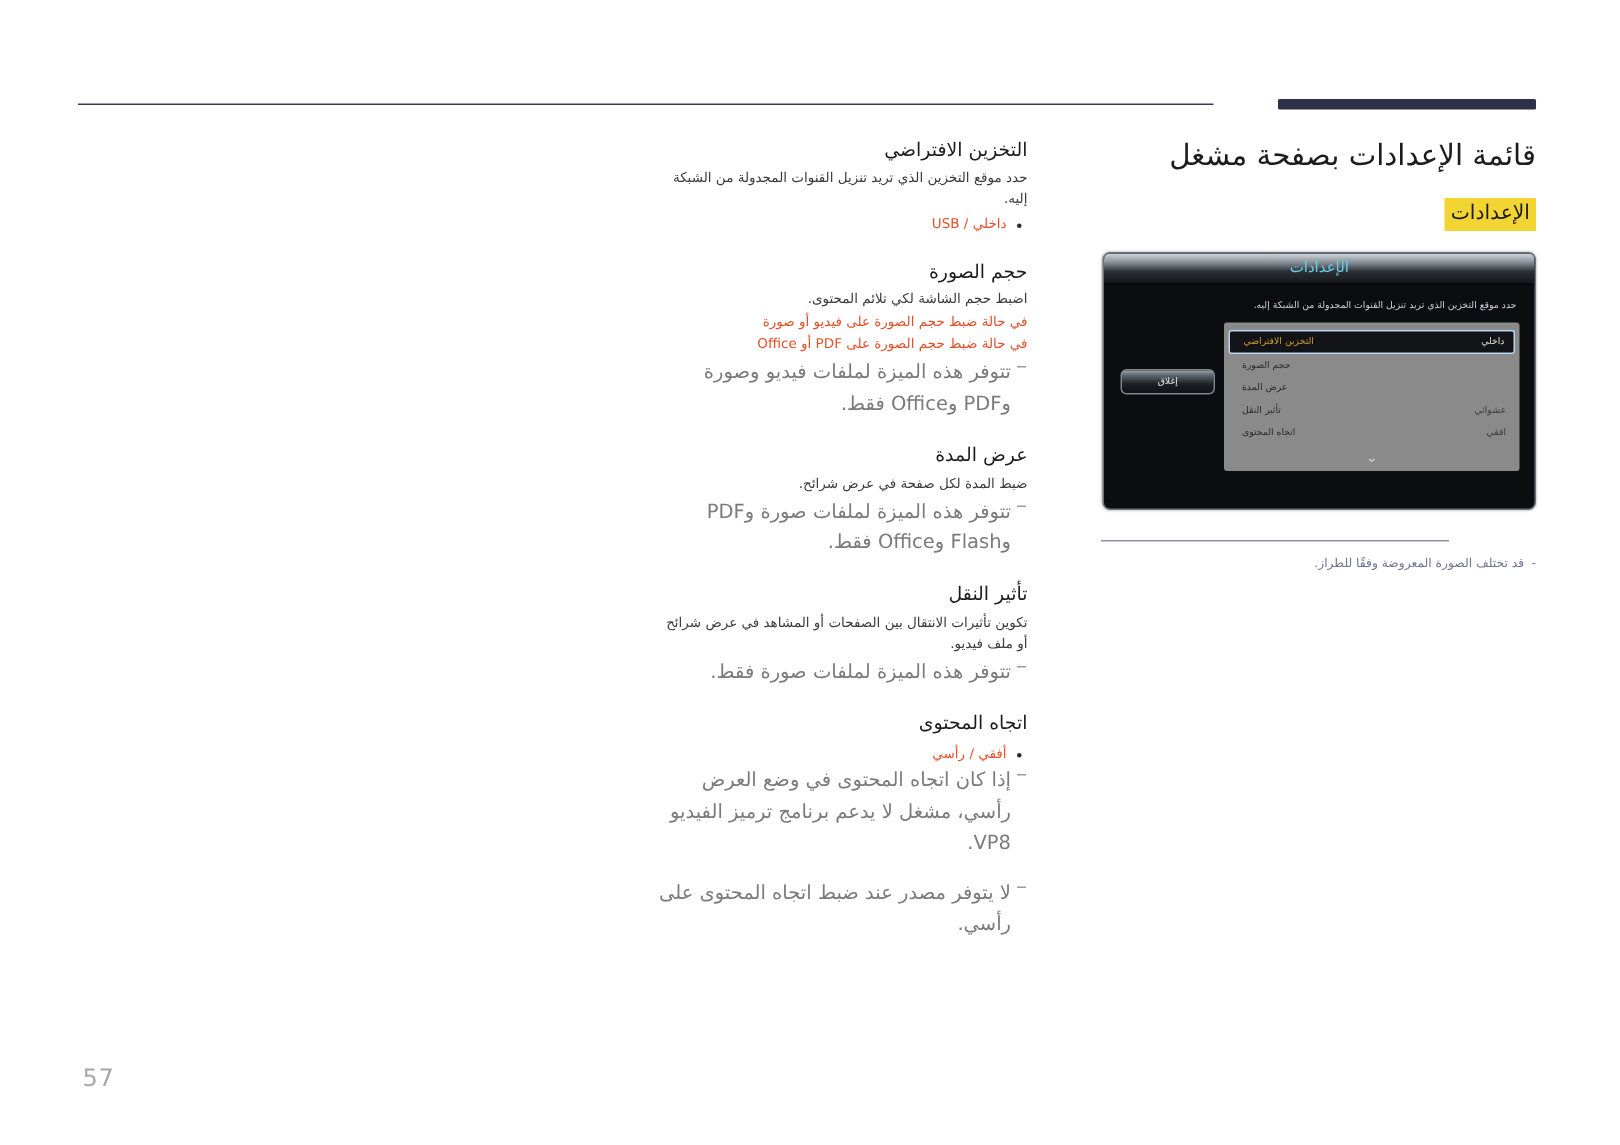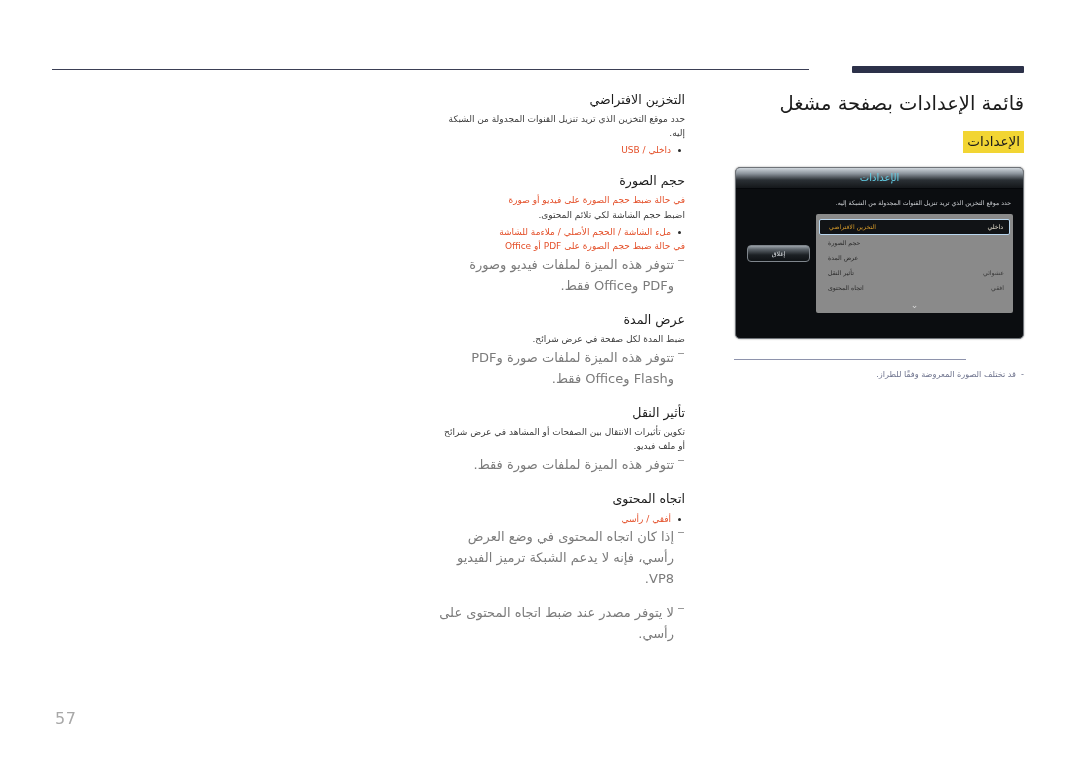--- a/index.html
+++ b/index.html
@@ -298,25 +298,22 @@
     <div class="sec">
       <h2 class="sec-title">التخزين الافتراضي</h2>
       <p class="sec-desc">حدد موقع التخزين الذي تريد تنزيل القنوات المجدولة من الشبكة إليه.</p>
       <ul class="opts">
         <li>داخلي / USB</li>
       </ul>
     </div>
 
     <div class="sec">
       <h2 class="sec-title">حجم الصورة</h2>
+      <p class="sec-desc">اضبط حجم الشاشة لكي تلائم المحتوى.</p>
       <p class="sec-desc accent">في حالة ضبط حجم الصورة على فيديو أو صورة</p>
-      <p class="sec-desc">اضبط حجم الشاشة لكي تلائم المحتوى.</p>
-      <ul class="opts">
-        <li>ملء الشاشة / الحجم الأصلي / ملاءمة للشاشة</li>
-      </ul>
       <p class="sec-desc accent">في حالة ضبط حجم الصورة على PDF أو Office</p>
       <p class="note">تتوفر هذه الميزة لملفات فيديو وصورة وPDF وOffice فقط.</p>
     </div>
 
     <div class="sec">
       <h2 class="sec-title">عرض المدة</h2>
       <p class="sec-desc">ضبط المدة لكل صفحة في عرض شرائح.</p>
       <p class="note">تتوفر هذه الميزة لملفات صورة وPDF وFlash وOffice فقط.</p>
     </div>
 
@@ -324,21 +321,21 @@
       <h2 class="sec-title">تأثير النقل</h2>
       <p class="sec-desc">تكوين تأثيرات الانتقال بين الصفحات أو المشاهد في عرض شرائح أو ملف فيديو.</p>
       <p class="note">تتوفر هذه الميزة لملفات صورة فقط.</p>
     </div>
 
     <div class="sec">
       <h2 class="sec-title">اتجاه المحتوى</h2>
       <ul class="opts">
         <li>أفقي / رأسي</li>
       </ul>
-      <p class="note">إذا كان اتجاه المحتوى في وضع العرض رأسي، فإنه لا يدعم الشبكة ترميز الفيديو VP8.</p>
+      <p class="note">إذا كان اتجاه المحتوى في وضع العرض رأسي، مشغل لا يدعم برنامج ترميز الفيديو VP8.</p>
       <p class="note">لا يتوفر مصدر عند ضبط اتجاه المحتوى على رأسي.</p>
     </div>
 
   </div>
 
   <div class="page-num">57</div>
 
 </div>
 
 </body></html>

